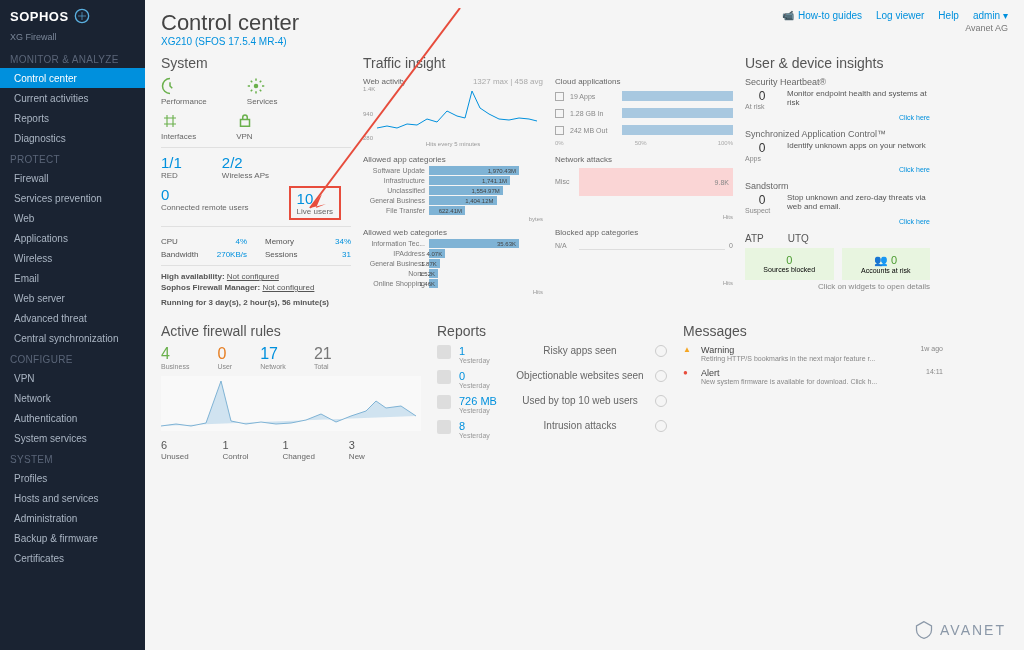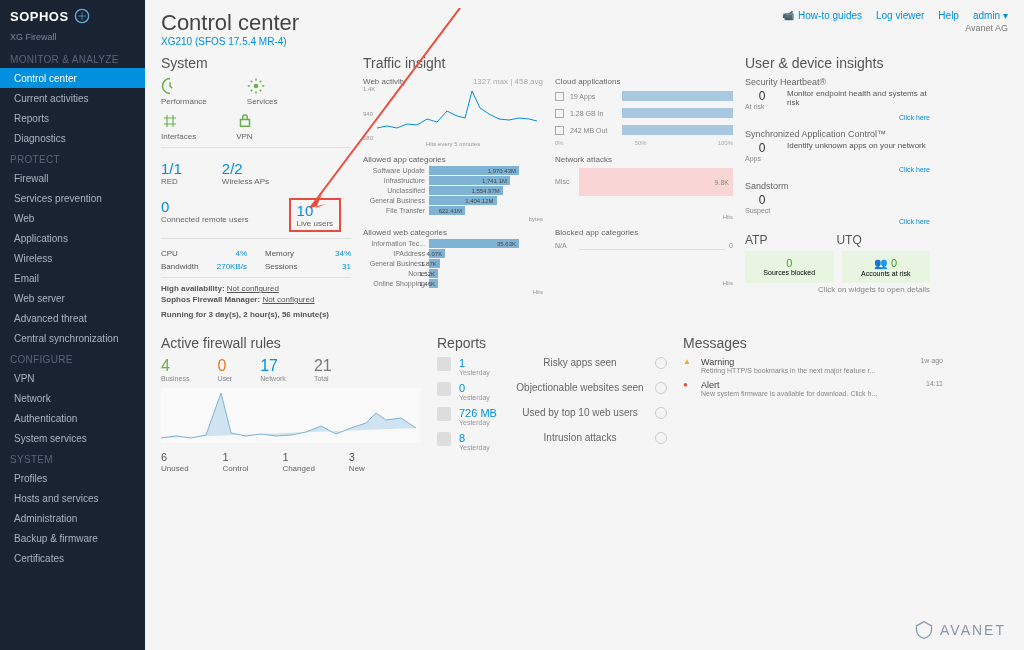--- a/index.html
+++ b/index.html
@@ -18,21 +18,21 @@
 .header-links { display: flex; gap: 14px; font-size: 10px; color: #0090dd; align-items: center; }
 .header-links .camera { color: #0090dd; }
 .company { font-size: 9px; color: #777; text-align: right; margin-top: 2px; }
 .content { display: flex; gap: 12px; margin-top: 8px; }
 .panel { background: transparent; }
 .panel-title { font-size: 14px; font-weight: 400; color: #555; margin-bottom: 6px; }
 .system-panel { width: 190px; }
 .icon-grid { display: flex; gap: 40px; margin-bottom: 6px; }
 .icon-item { text-align: left; font-size: 8px; color: #666; }
 .icon-item svg { width: 18px; height: 18px; }
-.stat-row { display: flex; gap: 40px; margin-top: 12px; }
+.stat-row { display: flex; gap: 40px; margin-top: 6px; }
 .stat { font-size: 8px; color: #666; }
 .stat-num { font-size: 15px; color: #0090dd; font-weight: 300; }
 .liveusers-box { border: 2px solid #e74c3c; padding: 2px 6px; display: inline-block; }
 .cpu-row { display: flex; justify-content: space-between; font-size: 8px; color: #555; margin-top: 4px; }
 .cpu-row span:last-child { color: #0090dd; }
 .hr { border-top: 1px solid #e0e0e0; margin: 6px 0; }
 .small-text { font-size: 8px; color: #555; margin: 2px 0; }
 .small-text a { text-decoration: underline; color: #555; }
 .traffic-panel { width: 370px; }
 .traffic-title-row { display: flex; justify-content: space-between; font-size: 8px; color: #666; }
@@ -361,23 +361,24 @@
           </div>
         <div>Identify unknown apps on your network</div>
       </div>
       <div class="click-here">Click here</div>
       <div class="sub-header" style="font-size:9px;margin-top:8px">Sandstorm</div>
       <div class="insight-item">
         <div>
             <div class="insight-num">0</div>
             <div class="insight-sub">Suspect</div>
           </div>
+        <div>Stop unknown and zero-day threats via web and email.</div>
       </div>
       <div class="click-here">Click here</div>
-      <div style="display:flex;gap:69px;margin-top:8px;font-size:12px;color:#555">
+      <div style="display:flex;gap:24px;margin-top:8px;font-size:10px;color:#555">
           <span>ATP</span>
           <span>UTQ</span>
         </div>
       <div class="atp-row">
         <div class="atp-box">
             <div class="num">0</div>
             <div>Sources blocked</div>
           </div>
         <div class="atp-box">
             <div class="num">👥 <span>0</span></div>

